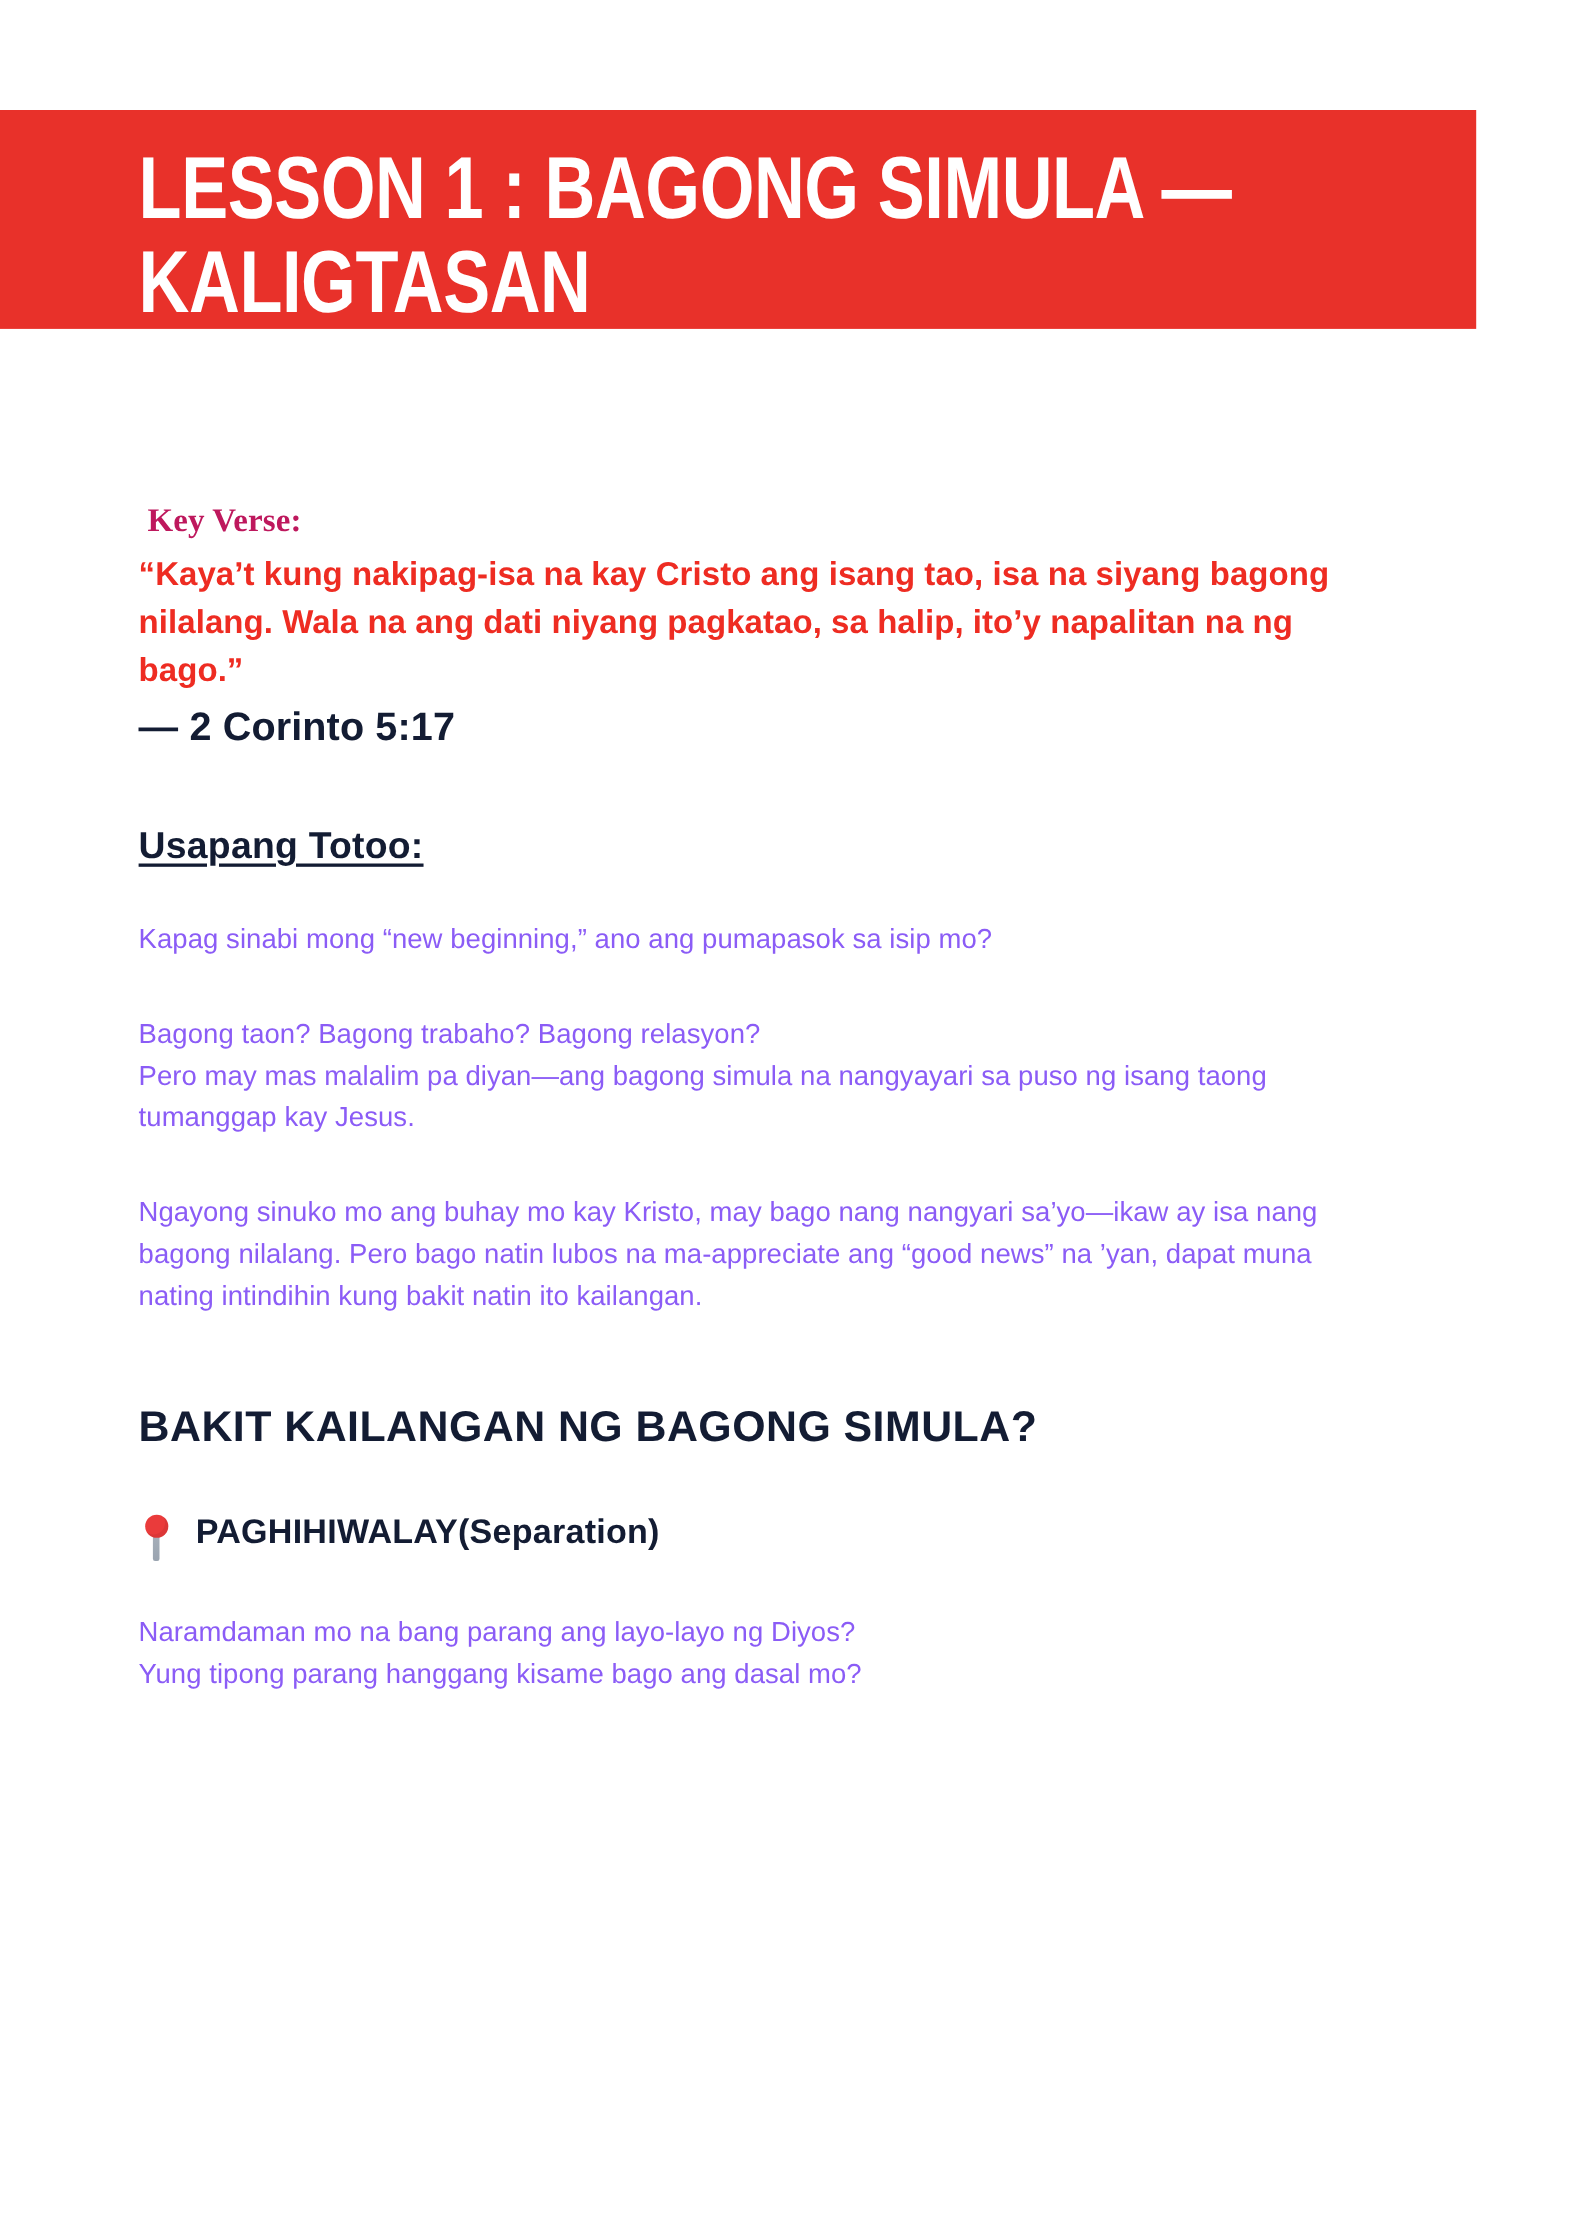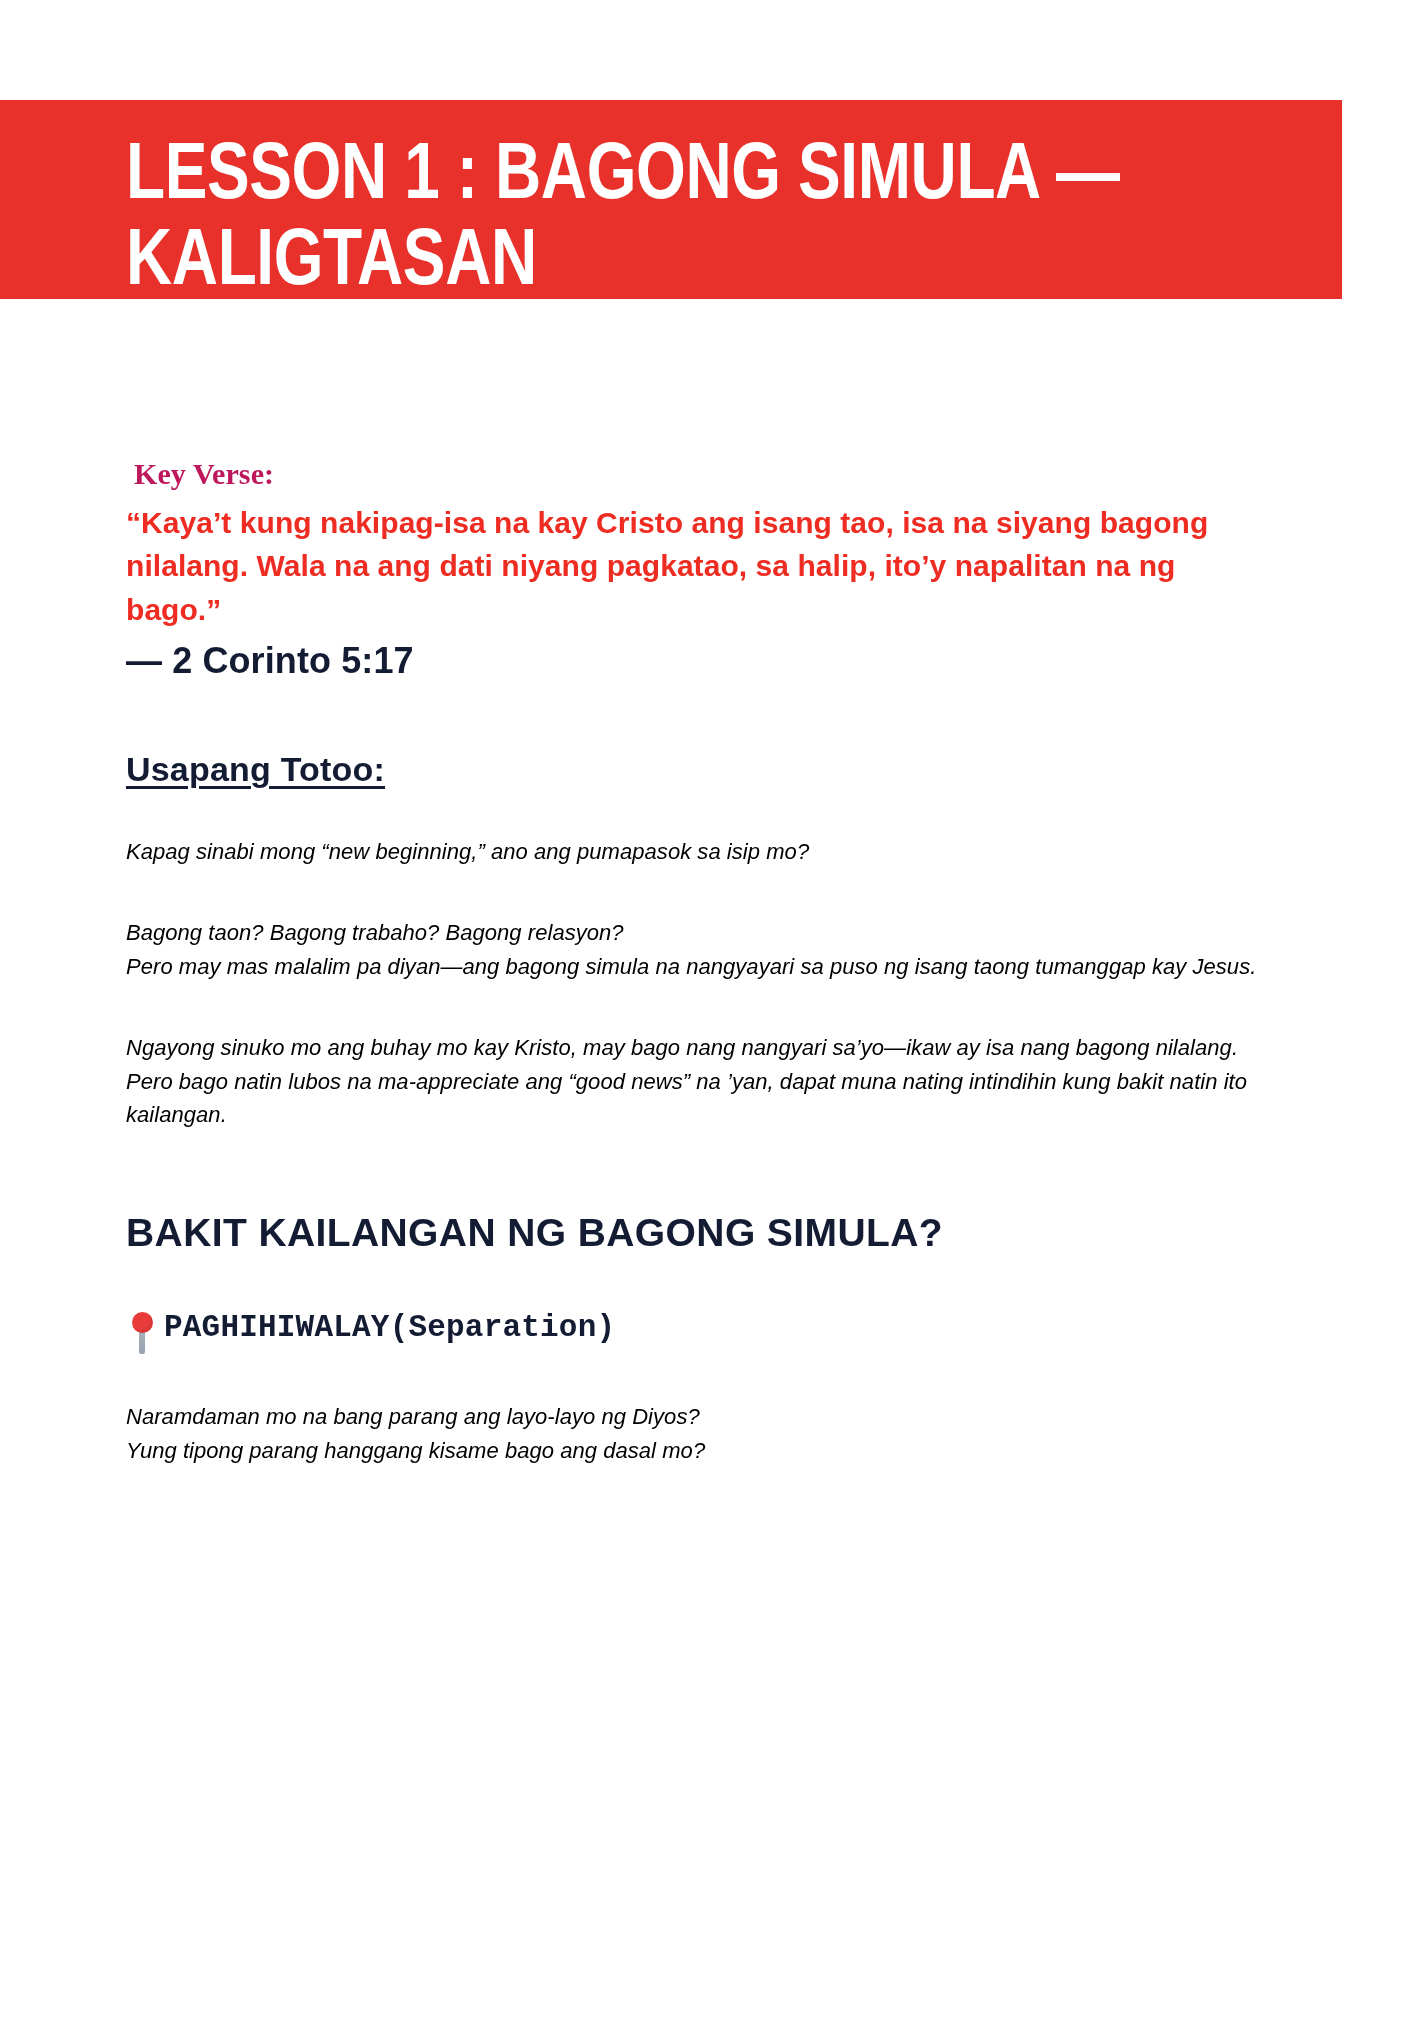--- a/index.html
+++ b/index.html
@@ -93,48 +93,46 @@
     color: #131C33;
     text-decoration: underline;
     text-underline-offset: 5px;
     text-decoration-thickness: 3px;
     margin: 62px 0 0 0;
     letter-spacing: 0.2px;
     display: inline-block;
   }
 
   .body-para {
-    font-size: 22px;
+    font-size: 25px;
     font-weight: 400;
-    color: #000000;
+    color: #8b5cf6;
     line-height: 1.52;
     margin: 46px 0 0 0;
     max-width: 1160px;
     letter-spacing: 0.05px;
     white-space: pre-line;
-    font-style: italic;
   }
 
   .body-para.tight { margin-top: 48px; }
 
   .caps-heading {
     font-size: 39px;
     font-weight: 700;
     color: #131C33;
     letter-spacing: 0.4px;
     margin: 74px 0 0 0;
     line-height: 1.4;
   }
 
   .pin-row {
     display: flex;
     align-items: flex-start;
-    gap: 8px;
+    gap: 22px;
     margin: 48px 0 0 0;
-    font-family: Liberation Mono, monospace;
   }
   .pin-icon {
     width: 30px;
     height: 44px;
     position: relative;
     flex: 0 0 auto;
     margin-top: 2px;
   }
   .pin-icon .needle {
     position: absolute;

